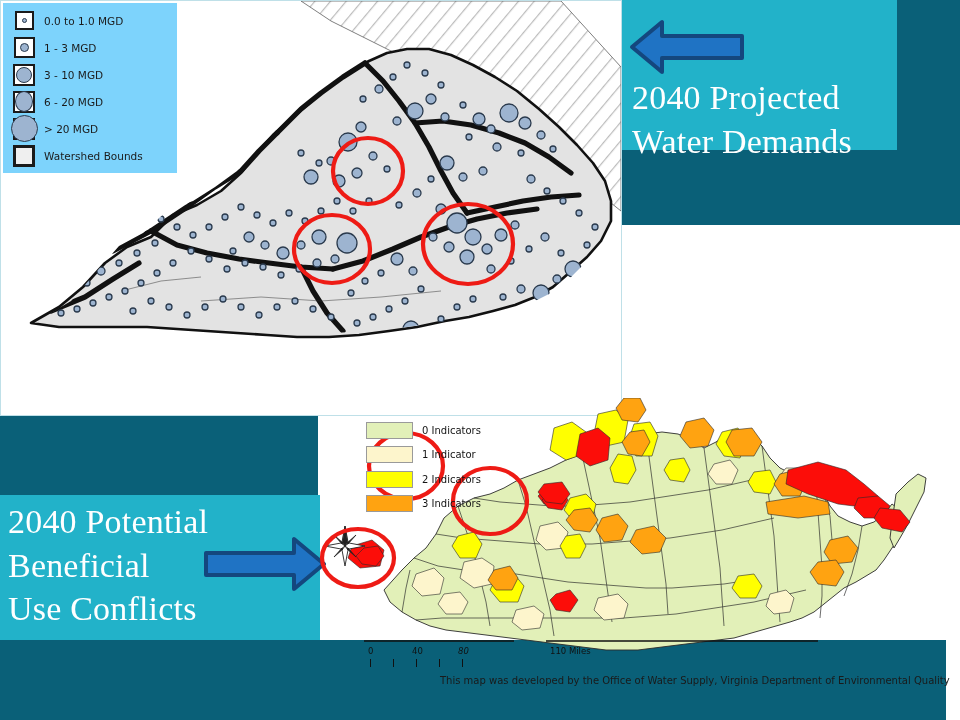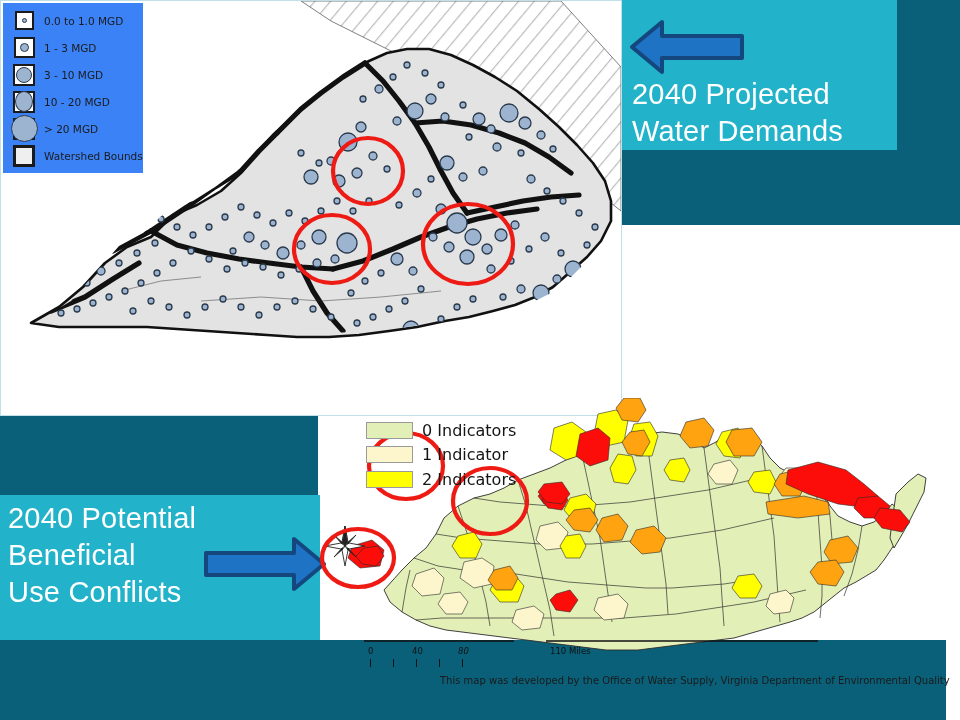--- a/index.html
+++ b/index.html
@@ -7,47 +7,47 @@
        font-family:"DejaVu Sans",sans-serif;position:relative;}
   .stage{position:absolute;left:0;top:0;width:960px;height:720px;background:#fff;}
 
   
   .teal-dark-tr{position:absolute;left:622px;top:0;width:338px;height:225px;background:#0a6078;}
   .teal-light-tr{position:absolute;left:622px;top:0;width:275px;height:150px;background:#22b2c9;}
   .teal-dark-bl{position:absolute;left:0;top:415px;width:318px;height:82px;background:#0a6078;}
   .teal-light-bl{position:absolute;left:0;top:495px;width:320px;height:146px;background:#22b2c9;}
   .teal-dark-foot{position:absolute;left:0;top:640px;width:946px;height:80px;background:#0a6078;}
 
-  .title-txt{position:absolute;color:#ffffff;font-size:29px;line-height:1.28;
-             font-family:Liberation Sans, sans-serif;letter-spacing:.2px;white-space:pre-line;}
+  .title-txt{position:absolute;color:#ffffff;font-size:34px;line-height:1.28;
+             font-family:Liberation Serif, serif;letter-spacing:.2px;white-space:pre-line;}
   .title-tr{left:632px;top:76px;}
   .title-bl{left:8px;top:500px;}
 
   
   .arrow{position:absolute;}
 
   
   .panel-top{position:absolute;left:0;top:0;width:622px;height:416px;background:#ffffff;
              border:1px solid #bfe0e8;box-sizing:border-box;overflow:hidden;}
-  .legend-top{position:absolute;left:2px;top:2px;width:140px;height:170px;background:#3b82f6;
+  .legend-top{position:absolute;left:2px;top:2px;width:174px;height:170px;background:#7dd3fc;
               padding:4px 0 0 6px;box-sizing:border-box;z-index:6;}
   .lrow{display:flex;align-items:center;height:27px;}
   .lsym{width:30px;display:flex;align-items:center;justify-content:center;}
   .ltxt{font-size:10.5px;color:#1b1b1b;font-family:"DejaVu Sans",sans-serif;
         white-space:nowrap;padding-left:5px;}
   .swatch-box{border:2px solid #1a1a1a;background:#ffffff;display:flex;
               align-items:center;justify-content:center;box-sizing:border-box;}
   .dot{border-radius:50%;background:#9db4d0;border:1.4px solid #2a3a4d;box-sizing:border-box;}
 
   
   .panel-bot{position:absolute;left:318px;top:398px;width:642px;height:322px;overflow:hidden;}
   .legend-bot{position:absolute;left:48px;top:20px;width:160px;z-index:6;}
   .brow{display:flex;align-items:center;height:24.5px;}
   .bsw{width:47px;height:17px;border:1px solid #9a9a9a;box-sizing:border-box;}
-  .btxt{font-size:16px;color:#141414;padding-left:9px;font-family:"DejaVu Sans",sans-serif;
+  .btxt{font-size:10px;color:#141414;padding-left:9px;font-family:"DejaVu Sans",sans-serif;
         white-space:nowrap;}
 
   .scale-wrap{position:absolute;left:50px;top:248px;width:230px;z-index:6;}
   .scale-nums{position:relative;height:13px;}
   .scale-nums span{position:absolute;font-size:8.5px;color:#111;top:0;}
   .scale-ticks{position:relative;height:9px;}
   .scale-ticks i{position:absolute;top:0;width:1px;height:8px;background:#111;}
   .credit{position:absolute;left:122px;top:277px;font-size:10px;color:#1a1a1a;
           white-space:nowrap;z-index:6;font-family:"DejaVu Sans",sans-serif;}
   .miles{position:absolute;left:182px;top:0;font-size:8.5px;color:#111;}
@@ -303,21 +303,21 @@
           </span>
         </span>
         <span class="ltxt">3 - 10 MGD</span>
       </div>
       <div class="lrow">
         <span class="lsym">
           <span class="swatch-box" style="width:22px;height:22px;">
             <span class="dot" style="width:21px;height:21px;border-color:#2a3a4d;"></span>
           </span>
         </span>
-        <span class="ltxt">10 - 20 MGD</span>
+        <span class="ltxt">6 - 20 MGD</span>
       </div>
       <div class="lrow">
         <span class="lsym">
           <span class="swatch-box" style="width:22px;height:22px;border-color:#1a1a1a;position:relative;">
             <span class="dot" style="width:27px;height:27px;position:absolute;left:-4.5px;top:-4.5px;"></span>
           </span>
         </span>
         <span class="ltxt">&gt; 20 MGD</span>
       </div>
       <div class="lrow">
@@ -454,20 +454,24 @@
         <span class="btxt">0 Indicators</span>
       </div>
       <div class="brow">
         <span class="bsw" style="background:#fdf5cc;"></span>
         <span class="btxt">1 Indicator</span>
       </div>
       <div class="brow">
         <span class="bsw" style="background:#ffff00;"></span>
         <span class="btxt">2 Indicators</span>
       </div>
+      <div class="brow">
+        <span class="bsw" style="background:#ffa311;"></span>
+        <span class="btxt">3 Indicators</span>
+      </div>
     </div>
 
     <svg style="position:absolute;left:0;top:0;pointer-events:none;" width="642" height="322">
       <ellipse class="redring" cx="88" cy="68" rx="37" ry="33"></ellipse>
       <ellipse class="redring" cx="172" cy="103" rx="37" ry="33"></ellipse>
       <ellipse class="redring" cx="40" cy="160" rx="36" ry="29"></ellipse>
     </svg>
 
     <div class="scale-wrap">
       <div class="scale-nums">

